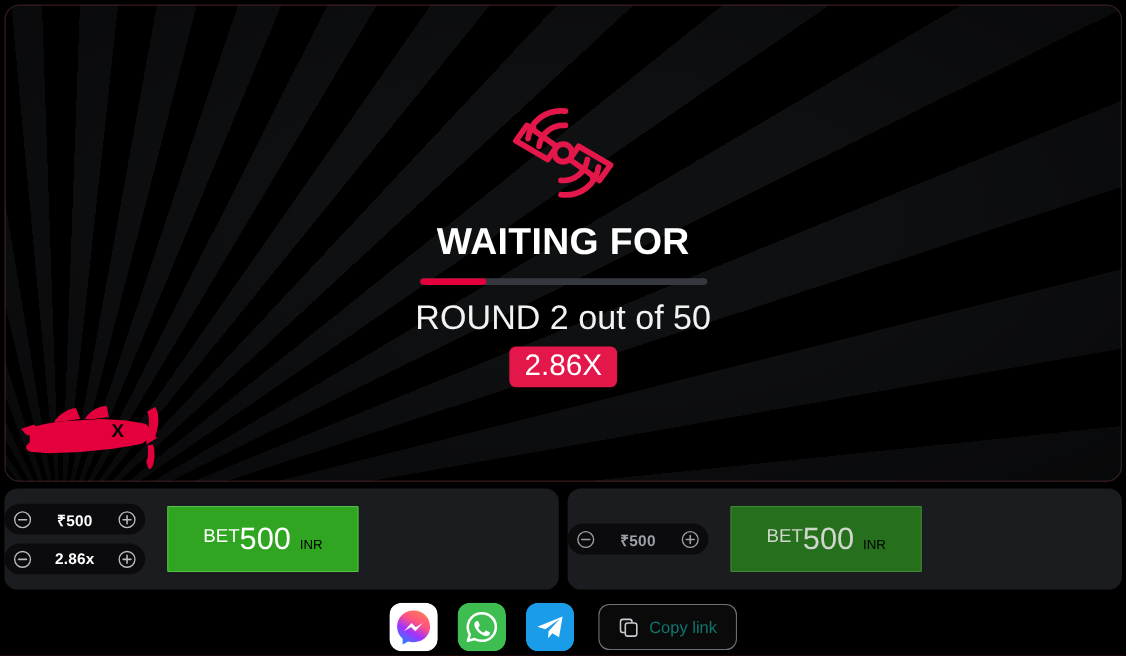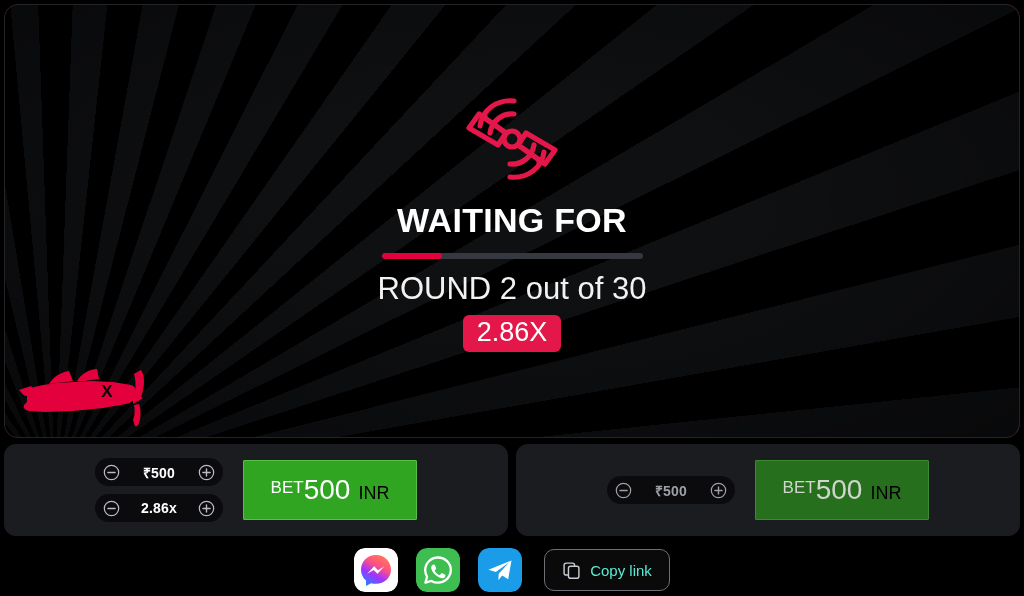--- a/index.html
+++ b/index.html
@@ -117,21 +117,20 @@
     height: 92px;
     display: flex;
     gap: 8px;
   }
   .bet-panel {
     flex: 1;
     background: #1b1c20;
     border-radius: 12px;
     display: flex;
     align-items: center;
-    justify-content: center;
     gap: 20px;
   }
   .steppers { display: flex; flex-direction: column; gap: 8px; }
   .stepper {
     width: 128px;
     height: 28px;
     border-radius: 14px;
     background: #0b0b0d;
     display: flex;
     align-items: center;
@@ -173,21 +172,21 @@
     margin-bottom: 5px;
   }
   .bet-panel.dim .bet-btn .bb-label { color: #cfd6cc; }
   .bet-btn .bb-amt {
     font-size: 28px;
     color: #ffffff;
     line-height: 1;
   }
   .bet-panel.dim .bet-btn .bb-amt { color: #cfd6cc; }
   .bet-btn .bb-cur {
-    font-size: 18px;
+    font-size: 12px;
     margin-left: 8px;
   }
 
   
   .share-bar {
     position: absolute;
     left: 0;
     right: 0;
     top: 544px;
     height: 52px;
@@ -204,21 +203,21 @@
     background: #0a0a0b;
     display: flex;
     align-items: center;
     gap: 9px;
     padding: 0 17px;
     box-sizing: border-box;
     margin-left: 4px;
   }
   .copy-link .cl-text {
     font-size: 15px;
-    color: #5eead4;
+    color: #0f766e;
   }
 </style>
 </head>
 <body>
 
 <div class="game-area">
   <div class="rays"></div>
   <div class="vignette"></div>
 
   <div class="waiting">
@@ -236,21 +235,21 @@
       <path d="M60 46 L33 27 L23 41 L52 58 Z" fill="none" stroke="#e3174a" stroke-width="5.2" stroke-linejoin="round"></path>
       <circle cx="66" cy="52" r="8" fill="none" stroke="#e3174a" stroke-width="5.2"></circle>
     </svg>
 
     <div class="waiting-title">WAITING FOR</div>
 
     <div class="progress-track">
       <div class="progress-fill" id="progress-fill" style="width: 23%;"></div>
     </div>
 
-    <div class="round-line">ROUND 2 out of 30</div>
+    <div class="round-line">ROUND 2 out of 50</div>
 
     <div class="mult-badge">2.86X</div>
   </div>
 
   <svg class="plane" viewBox="0 0 140 76">
     <g fill="#e3003c">
       <path d="M128 18 C131 22, 132 30, 130 38 C129 44, 127 48, 125 49 L121 44 C123 38, 123 28, 121 22 Z"></path>
       <path d="M126 52 C128 57, 128 65, 126 71 C125 74, 123 75, 122 74 L120 68 C122 63, 122 57, 121 53 Z"></path>
       <path d="M120 40 L130 46 L120 52 Z"></path>
       <path d="M14 44 C10 43, 8 41, 9 39 L17 36 L30 33 L44 31 L60 30 L78 29 L100 30 L118 33 C122 34, 124 38, 123 43 C122 48, 118 51, 113 52 L90 56 L60 59 L32 60 L16 59 C12 58, 10 56, 11 53 L14 50 Z"></path>

